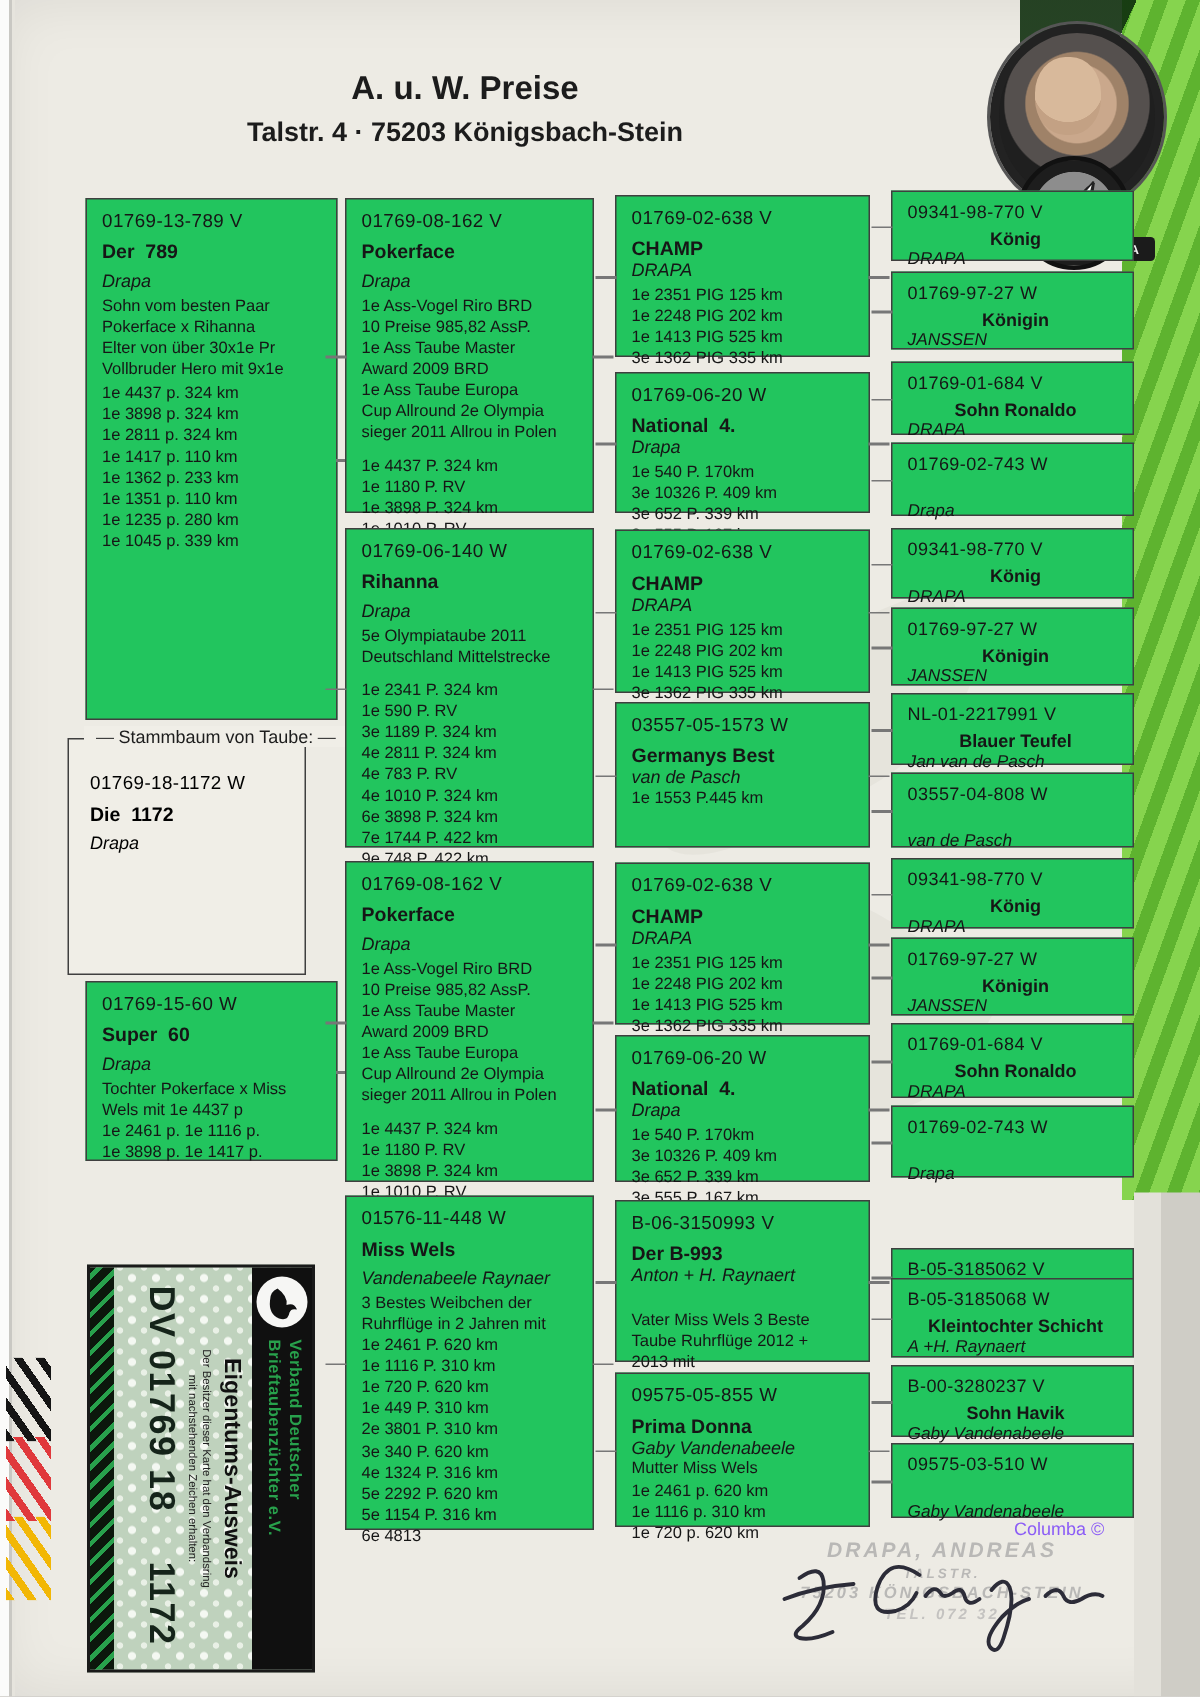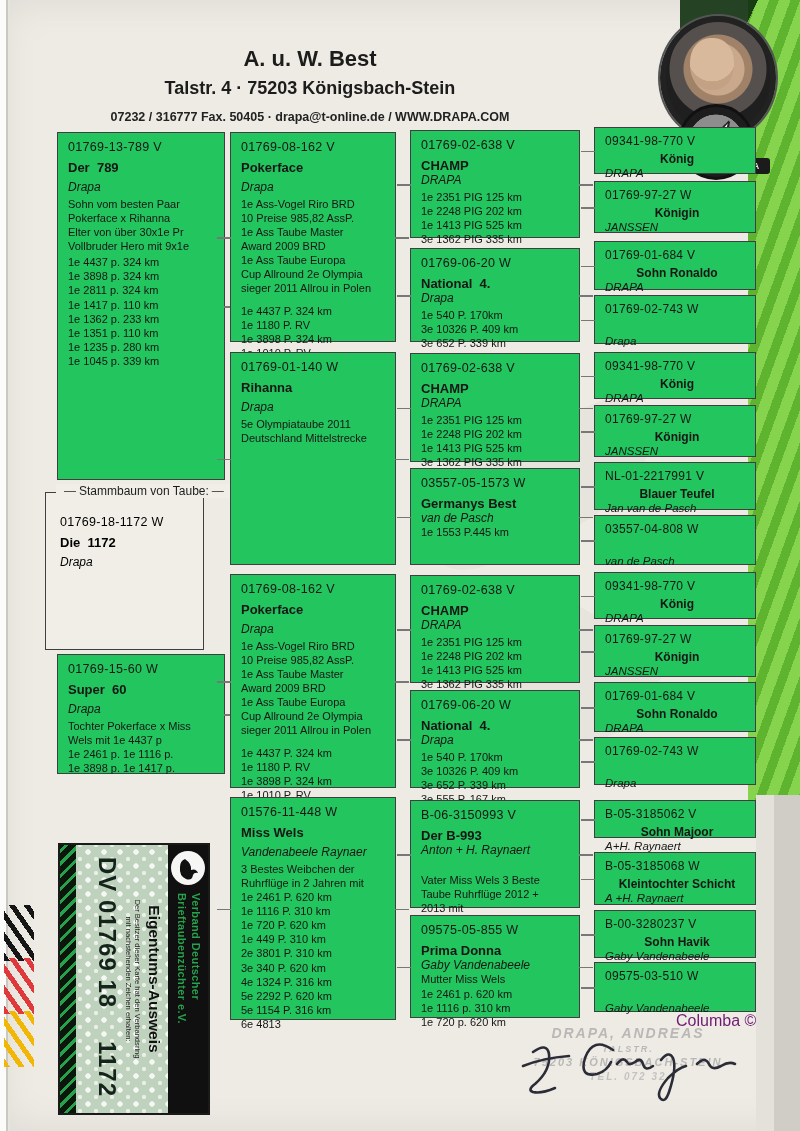--- a/index.html
+++ b/index.html
@@ -74,44 +74,43 @@
   #stamp .dovec{width:34px;height:34px;border-radius:50%;background:#f6f6f4;margin:0 8px 0 6px;
                 display:flex;align-items:center;justify-content:center;flex:0 0 auto;}
   #stamp .org{font-size:11px;font-weight:bold;line-height:1.25;letter-spacing:.4px;}
   #stamp .title{font-size:15.5px;font-weight:bold;text-align:center;margin-top:5px;color:#111;}
   #stamp .note{font-size:7.6px;text-align:center;line-height:1.25;color:#222;margin-top:3px;white-space:pre-line;}
   #stamp .dvrow{display:flex;justify-content:space-between;align-items:baseline;
                 padding:2px 16px 0 12px;font-weight:bold;font-size:24px;letter-spacing:1px;color:#15241a;}
   #stamp .ornament{margin-top:auto;height:16px;flex:0 0 auto;
         background:repeating-linear-gradient(45deg,#0c170c 0 3px,#28a14c 3px 6px,#0c170c 6px 9px);}
   
-  #columba{position:absolute;left:676px;top:1012px;font-size:16px;color:#701a75;}
+  #columba{position:absolute;left:676px;top:1012px;font-size:12px;color:#8b5cf6;}
   #shadow-stamp{position:absolute;left:508px;top:1024px;width:240px;text-align:center;
       color:#8f8f92;opacity:.55;font-weight:bold;letter-spacing:2px;line-height:1.35;font-style:italic;}
   #shadow-stamp .l1{font-size:14px;}
   #shadow-stamp .l2{font-size:9px;}
   #shadow-stamp .l3{font-size:11px;}
   #shadow-stamp .l4{font-size:10px;opacity:.8;}
   #sig{position:absolute;left:505px;top:1020px;}
 </style>
 </head>
 <body>
 
 <div id="sheet">
   <div id="left-edge"></div>
   <div id="green-strip"></div>
   <div id="green-corner"></div>
   <div id="right-lower-edge"></div>
 
   <div class="wm" style="left:420px;top:430px;width:240px;height:110px;transform:rotate(-22deg);"></div>
   <div class="wm" style="left:450px;top:600px;width:200px;height:140px;transform:rotate(30deg);"></div>
 
-  <div class="h-name">A. u. W. Best</div>
+  <div class="h-name">A. u. W. Preise</div>
   <div class="h-addr">Talstr. 4  ·  75203 Königsbach-Stein</div>
-  <div class="h-contact">07232 / 316777 Fax. 50405  ·  drapa@t-online.de / WWW.DRAPA.COM</div>
 
   <div id="badge">
     <div class="portrait"></div>
     <div class="face"></div>
     <div class="dove-circle">
       <svg width="70" height="70" viewBox="0 0 70 70">
         <path d="M18 42 q10 -14 24 -12 q-4 -10 6 -14 q-2 8 4 10 q12 2 8 14 q-6 14 -24 12 q-12 0 -18 -10 z" fill="#fdfdfb" stroke="#222" stroke-width="1.5"></path>
         <path d="M34 30 l14 -16 l-4 16 z" fill="#fdfdfb" stroke="#222" stroke-width="1.2"></path>
       </svg>
     </div>
@@ -164,25 +163,34 @@
 1e Ass Taube Europa
 Cup Allround 2e Olympia
 sieger 2011 Allrou in Polen</div>
     <div class="results">1e   4437  P.   324 km
 1e   1180  P.   RV
 1e   3898  P.   324 km
 1e   1010  P.   RV</div>
   </div>
 
   <div class="box t-l t-r" style="left:230px;top:352px;width:166px;height:213px;">
-    <div class="ring">01769-01-140 W</div>
+    <div class="ring">01769-06-140 W</div>
     <div class="bname">Rihanna</div>
     <div class="strain">Drapa</div>
     <div class="notes">5e Olympiataube 2011
 Deutschland Mittelstrecke</div>
+    <div class="results">1e   2341 P.   324 km
+1e     590 P.   RV
+3e   1189 P.   324 km
+4e   2811 P.   324 km
+4e     783 P.   RV
+4e   1010 P.   324  km
+6e   3898 P.   324  km
+7e   1744 P.   422  km
+9e     748 P.   422  km</div>
   </div>
 
   <div class="box t-l t-r" style="left:230px;top:574px;width:166px;height:214px;">
     <div class="ring">01769-08-162 V</div>
     <div class="bname">Pokerface</div>
     <div class="strain">Drapa</div>
     <div class="notes">1e Ass-Vogel Riro BRD
 10 Preise 985,82 AssP.
 1e Ass Taube Master
 Award 2009 BRD
@@ -346,21 +354,21 @@
     <div class="ring">01769-01-684 V</div>
     <div class="bname">Sohn Ronaldo</div>
     <div class="strain">DRAPA</div>
   </div>
   <div class="box sm t-l" style="left:594px;top:737px;width:162px;height:48px;">
     <div class="ring">01769-02-743 W</div>
     <div class="bname gapname"></div>
     <div class="strain">Drapa</div>
   </div>
 
-  <div class="box sm t-l" style="left:594px;top:800px;width:162px;height:38px;">
+  <div class="box sm t-l" style="left:594px;top:832px;width:162px;height:38px;">
     <div class="ring">B-05-3185062 V</div>
     <div class="bname">Sohn Majoor</div>
     <div class="strain">A+H. Raynaert</div>
   </div>
   <div class="box sm t-l" style="left:594px;top:852px;width:162px;height:53px;">
     <div class="ring">B-05-3185068 W</div>
     <div class="bname">Kleintochter Schicht</div>
     <div class="strain">A +H. Raynaert</div>
   </div>
   <div class="box sm t-l" style="left:594px;top:910px;width:162px;height:48px;">

